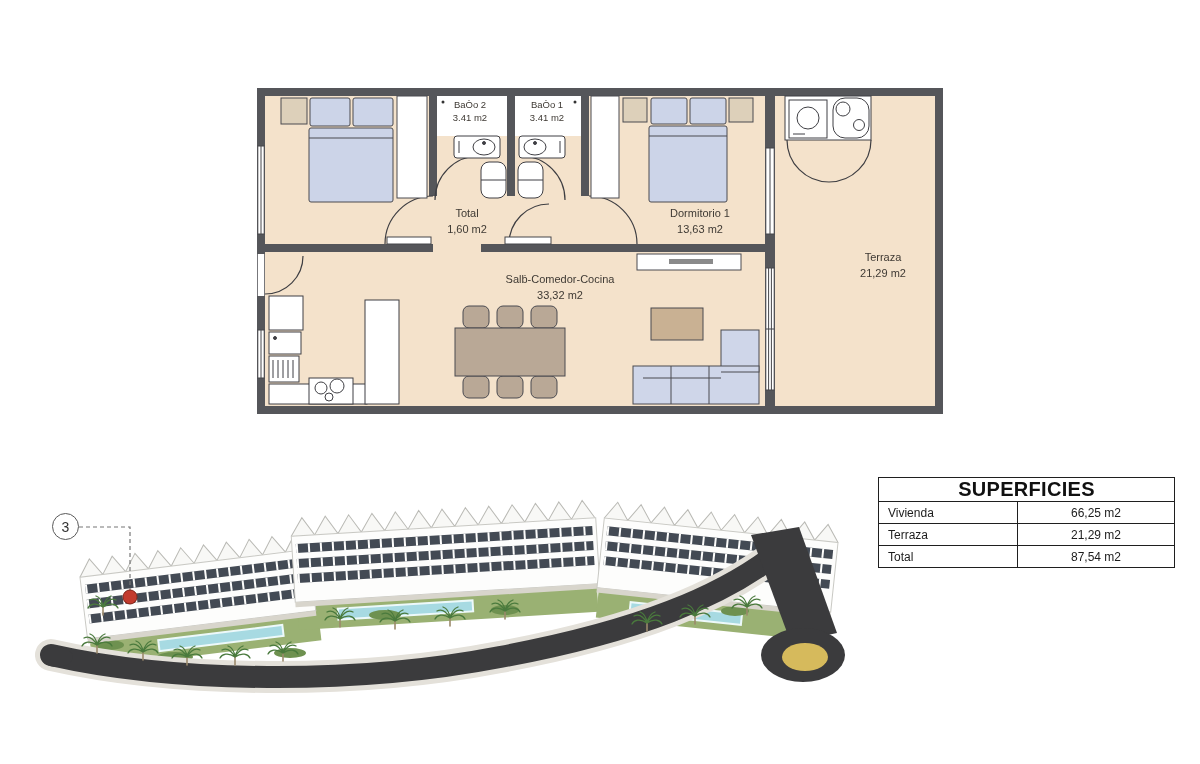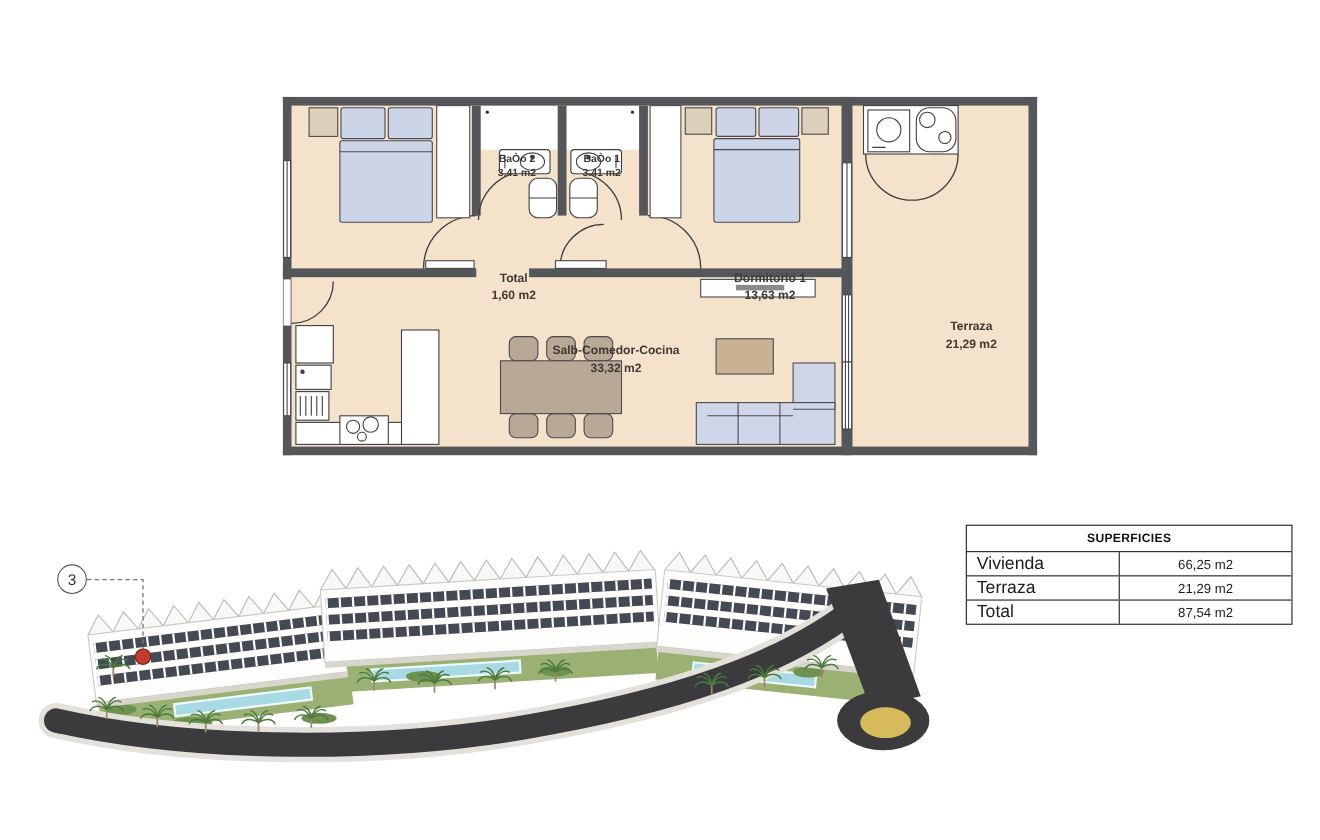--- a/index.html
+++ b/index.html
@@ -3,48 +3,48 @@
 <meta charset="utf-8">
 <style>
   html,body{margin:0;padding:0;}
   body{
     width:1200px;height:764px;position:relative;background:#ffffff;
     font-family:"Liberation Sans","DejaVu Sans",sans-serif;overflow:hidden;
   }
   
   .floorplan{position:absolute;left:257px;top:88px;width:686px;height:326px;}
   .floorplan svg{position:absolute;left:0;top:0;width:100%;height:100%;}
-  .fp-label{position:absolute;text-align:center;color:#3e3933;font-weight:700;
-    font-size:11px;line-height:1.45;pointer-events:none;margin-top:40px;}
+  .fp-label{position:absolute;text-align:center;color:#3e3933;font-weight:400;
+    font-size:11px;line-height:1.45;pointer-events:none;}
   .fp-label.small{font-size:9.5px;line-height:1.35;}
   .fp-label span{display:block;}
   .lbl-dorm2{left:20px;top:118px;width:130px;}
   .lbl-bano2{left:177px;top:11px;width:72px;}
   .lbl-bano1{left:254px;top:11px;width:72px;}
   .lbl-paso{left:168px;top:118px;width:84px;}
   .lbl-dorm1{left:378px;top:118px;width:130px;}
   .lbl-salon{left:208px;top:184px;width:190px;}
   .lbl-terraza{left:564px;top:162px;width:124px;}
   
   .site{position:absolute;left:35px;top:485px;width:810px;height:215px;}
   .site svg{position:absolute;left:0;top:0;width:100%;height:100%;}
   .marker-circle{position:absolute;left:17px;top:28px;width:27px;height:27px;
     border:1.5px solid #5a5a5a;border-radius:50%;background:#fff;box-sizing:border-box;
     display:flex;align-items:center;justify-content:center;
     font-size:14px;color:#333;}
   
   .sup{position:absolute;left:878px;top:477px;width:297px;background:#fff;
     border:1.5px solid #1f1f1f;box-sizing:border-box;}
   .sup-header{height:23px;border-bottom:1.5px solid #1f1f1f;display:flex;
-    align-items:center;justify-content:center;font-weight:700;font-size:11px;
+    align-items:center;justify-content:center;font-weight:700;font-size:20px;
     letter-spacing:.3px;color:#101010;}
   .sup-row{display:grid;grid-template-columns:139px 1fr;height:21px;
     border-bottom:1px solid #1f1f1f;}
   .sup-row:last-child{border-bottom:none;}
-  .sup-row .lbl{padding-left:9px;display:flex;align-items:center;font-size:16px;
+  .sup-row .lbl{padding-left:9px;display:flex;align-items:center;font-size:12px;
     color:#1c1c1c;border-right:1px solid #1f1f1f;}
   .sup-row .val{display:flex;align-items:center;justify-content:center;
     font-size:12px;color:#1c1c1c;text-align:right;}
 </style>
 </head>
 <body>
 
 <div class="floorplan">
   <svg viewBox="0 0 686 326">
 

